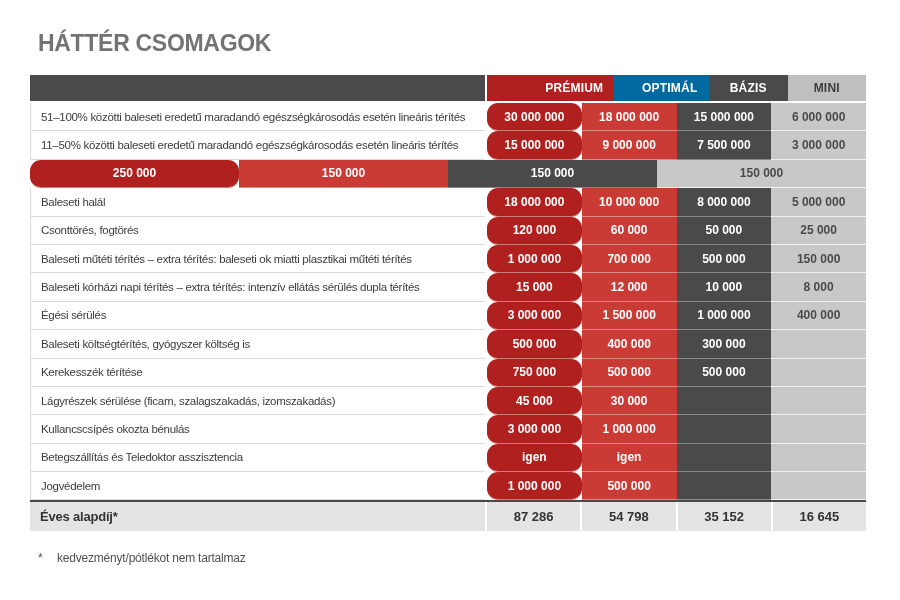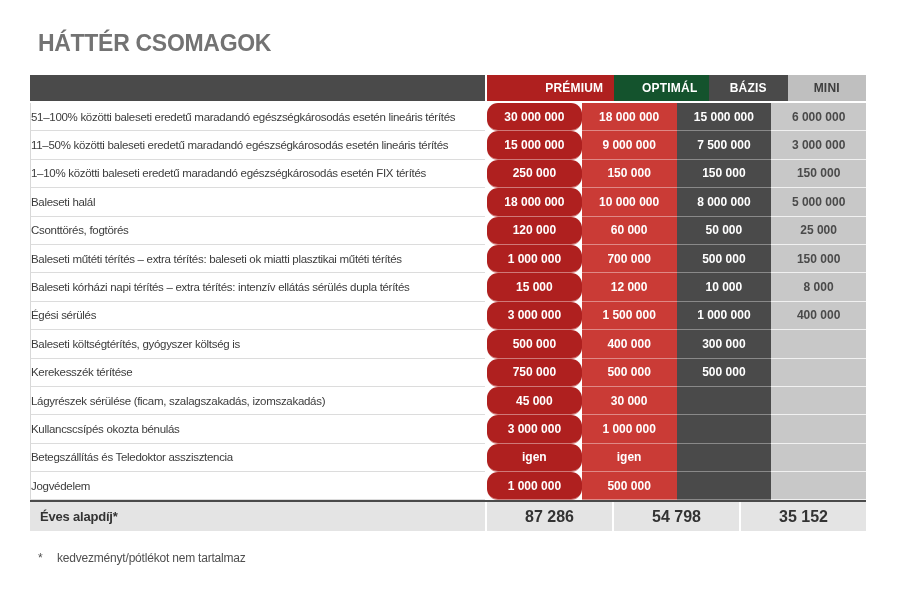--- a/index.html
+++ b/index.html
@@ -18,43 +18,43 @@
   .cell{box-sizing:border-box;}
   
   .label-col{width:455px;flex:0 0 455px;margin-right:2px;}
   .v{flex:1 1 0;display:flex;align-items:center;justify-content:center;
      font-size:12px;font-weight:bold;color:#ffffff;}
   
   .hdr{height:28px;}
   .hdr .label-col{background:#4A4A4A;}
   .hdr .v{font-size:12px;letter-spacing:0.2px;}
   .hdr .premium{background:#AF201F;padding-left:48px;}
-  .hdr .optimal{background:#14532d;padding-left:17px;}
+  .hdr .optimal{background:#0369a1;padding-left:17px;}
   .hdr .bazis{background:#4A4A4A;}
   .hdr .mini{background:#BFBFBF;color:#3E3E3E;}
   .hdr .v, .hdr .label-col{border-bottom:2px solid #ffffff;}
   
   .data{height:28.4px;}
   .data .label-col{
     background:#ffffff;border-left:1px solid #D8D8D8;border-bottom:1px solid #DCDCDC;
-    display:flex;align-items:center;
+    display:flex;align-items:center;padding-left:10px;
     font-size:11.5px;letter-spacing:-0.3px;color:#3C3C3C;
     white-space:nowrap;overflow:hidden;
   }
   .data .premium{background:#AF201F;border-bottom:1px solid rgba(255,255,255,0.4);border-radius:11px;}
   .data .optimal{background:#CA3B36;border-bottom:1px solid rgba(255,255,255,0.4);}
   .data .bazis{background:#4A4A4A;border-bottom:1px solid rgba(255,255,255,0.35);}
   .data .mini{background:#C8C8C8;color:#4A4A4A;border-bottom:1px solid rgba(255,255,255,0.75);}
   
   .ftr{height:28.5px;border-top:2px solid #4A4A4A;background:#E4E4E4;}
   .ftr .label-col{
     display:flex;align-items:center;padding-left:10px;margin-right:0;
     font-size:13px;font-weight:bold;color:#333333;letter-spacing:-0.2px;background:#E4E4E4;
   }
-  .ftr .v{color:#333333;font-size:16px;background:#E4E4E4;border-left:2px solid #ffffff;}
+  .ftr .v{color:#333333;font-size:13px;background:#E4E4E4;border-left:2px solid #ffffff;}
   
   .footnote{
     position:absolute;left:38px;top:551px;display:flex;
     font-size:12px;color:#4F4F4F;letter-spacing:-0.2px;
   }
   .footnote .marker{width:19px;flex:0 0 19px;}
 </style>
 </head>
 <body>
 
@@ -80,21 +80,20 @@
 
   <div class="row data">
     <div class="cell label-col">11–50% közötti baleseti eredetű maradandó egészségkárosodás esetén lineáris térítés</div>
     <div class="cell v premium">15 000 000</div>
     <div class="cell v optimal">9 000 000</div>
     <div class="cell v bazis">7 500 000</div>
     <div class="cell v mini">3 000 000</div>
   </div>
 
   <div class="row data">
-    <div class="cell label-col">1–10% közötti baleseti eredetű maradandó egészségkárosodás esetén FIX térítés</div>
     <div class="cell v premium">250 000</div>
     <div class="cell v optimal">150 000</div>
     <div class="cell v bazis">150 000</div>
     <div class="cell v mini">150 000</div>
   </div>
 
   <div class="row data">
     <div class="cell label-col">Baleseti halál</div>
     <div class="cell v premium">18 000 000</div>
     <div class="cell v optimal">10 000 000</div>
@@ -180,20 +179,21 @@
     <div class="cell v optimal">500 000</div>
     <div class="cell v bazis"></div>
     <div class="cell v mini"></div>
   </div>
 
   <div class="row ftr">
     <div class="cell label-col">Éves alapdíj*</div>
     <div class="cell v">87 286</div>
     <div class="cell v">54 798</div>
     <div class="cell v">35 152</div>
+    <div class="cell v">16 645</div>
   </div>
 
 </div>
 
 <div class="footnote">
   <span class="marker">*</span>
   <span>kedvezményt/pótlékot nem tartalmaz</span>
 </div>
 
 </body></html>

